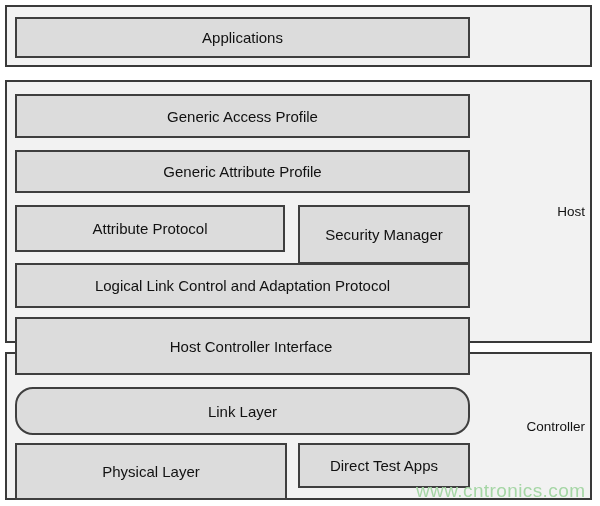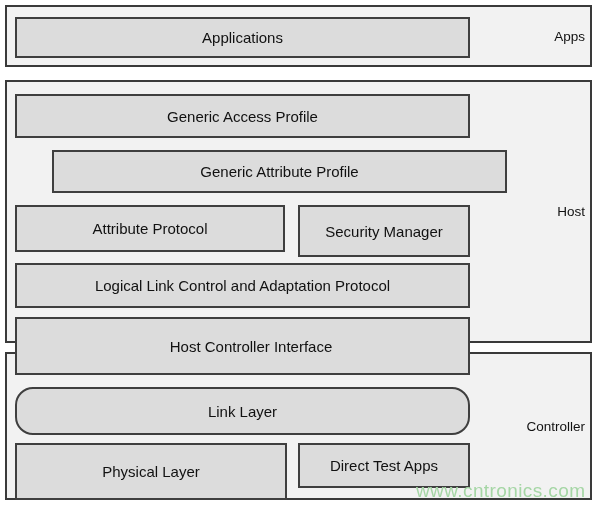--- a/index.html
+++ b/index.html
@@ -60,27 +60,26 @@
     white-space: nowrap;
   }
 </style>
 </head>
 <body>
 
 <div class="stage">
 
   <div class="section" style="left:5px; top:5px; width:587px; height:62px;"></div>
   <div class="block" style="left:15px; top:17px; width:455px; height:41px;">Applications</div>
-  <div class="side-label" style="top:5px; height:62px;">Apps</div>
 
   <div class="section" style="left:5px; top:80px; width:587px; height:263px;"></div>
   <div class="block" style="left:15px; top:94px; width:455px; height:44px;">Generic Access Profile</div>
-  <div class="block" style="left:15px; top:150px; width:455px; height:43px;margin-left:37px;">Generic Attribute Profile</div>
+  <div class="block" style="left:15px; top:150px; width:455px; height:43px;">Generic Attribute Profile</div>
   <div class="block" style="left:15px; top:205px; width:270px; height:47px;text-align:center;">Attribute Protocol</div>
-  <div class="block" style="left:298px; top:205px; width:172px; height:52px;">Security Manager</div>
+  <div class="block" style="left:298px; top:205px; width:172px; height:59px;">Security Manager</div>
   <div class="block" style="left:15px; top:263px; width:455px; height:45px;">Logical Link Control and Adaptation Protocol</div>
   <div class="side-label" style="top:80px; height:263px;">Host</div>
 
   <div class="section" style="left:5px; top:352px; width:587px; height:148px;"></div>
   <div class="block" style="left:15px; top:387px; width:455px; height:48px;border-radius:18px;">Link Layer</div>
   <div class="block" style="left:15px; top:443px; width:272px; height:57px;">Physical Layer</div>
   <div class="block" style="left:298px; top:443px; width:172px; height:45px;">Direct Test Apps</div>
   <div class="side-label" style="top:352px; height:148px;">Controller</div>
 
   <div class="block hci" style="left:15px; top:317px; width:455px; height:58px;">Host Controller Interface</div>

